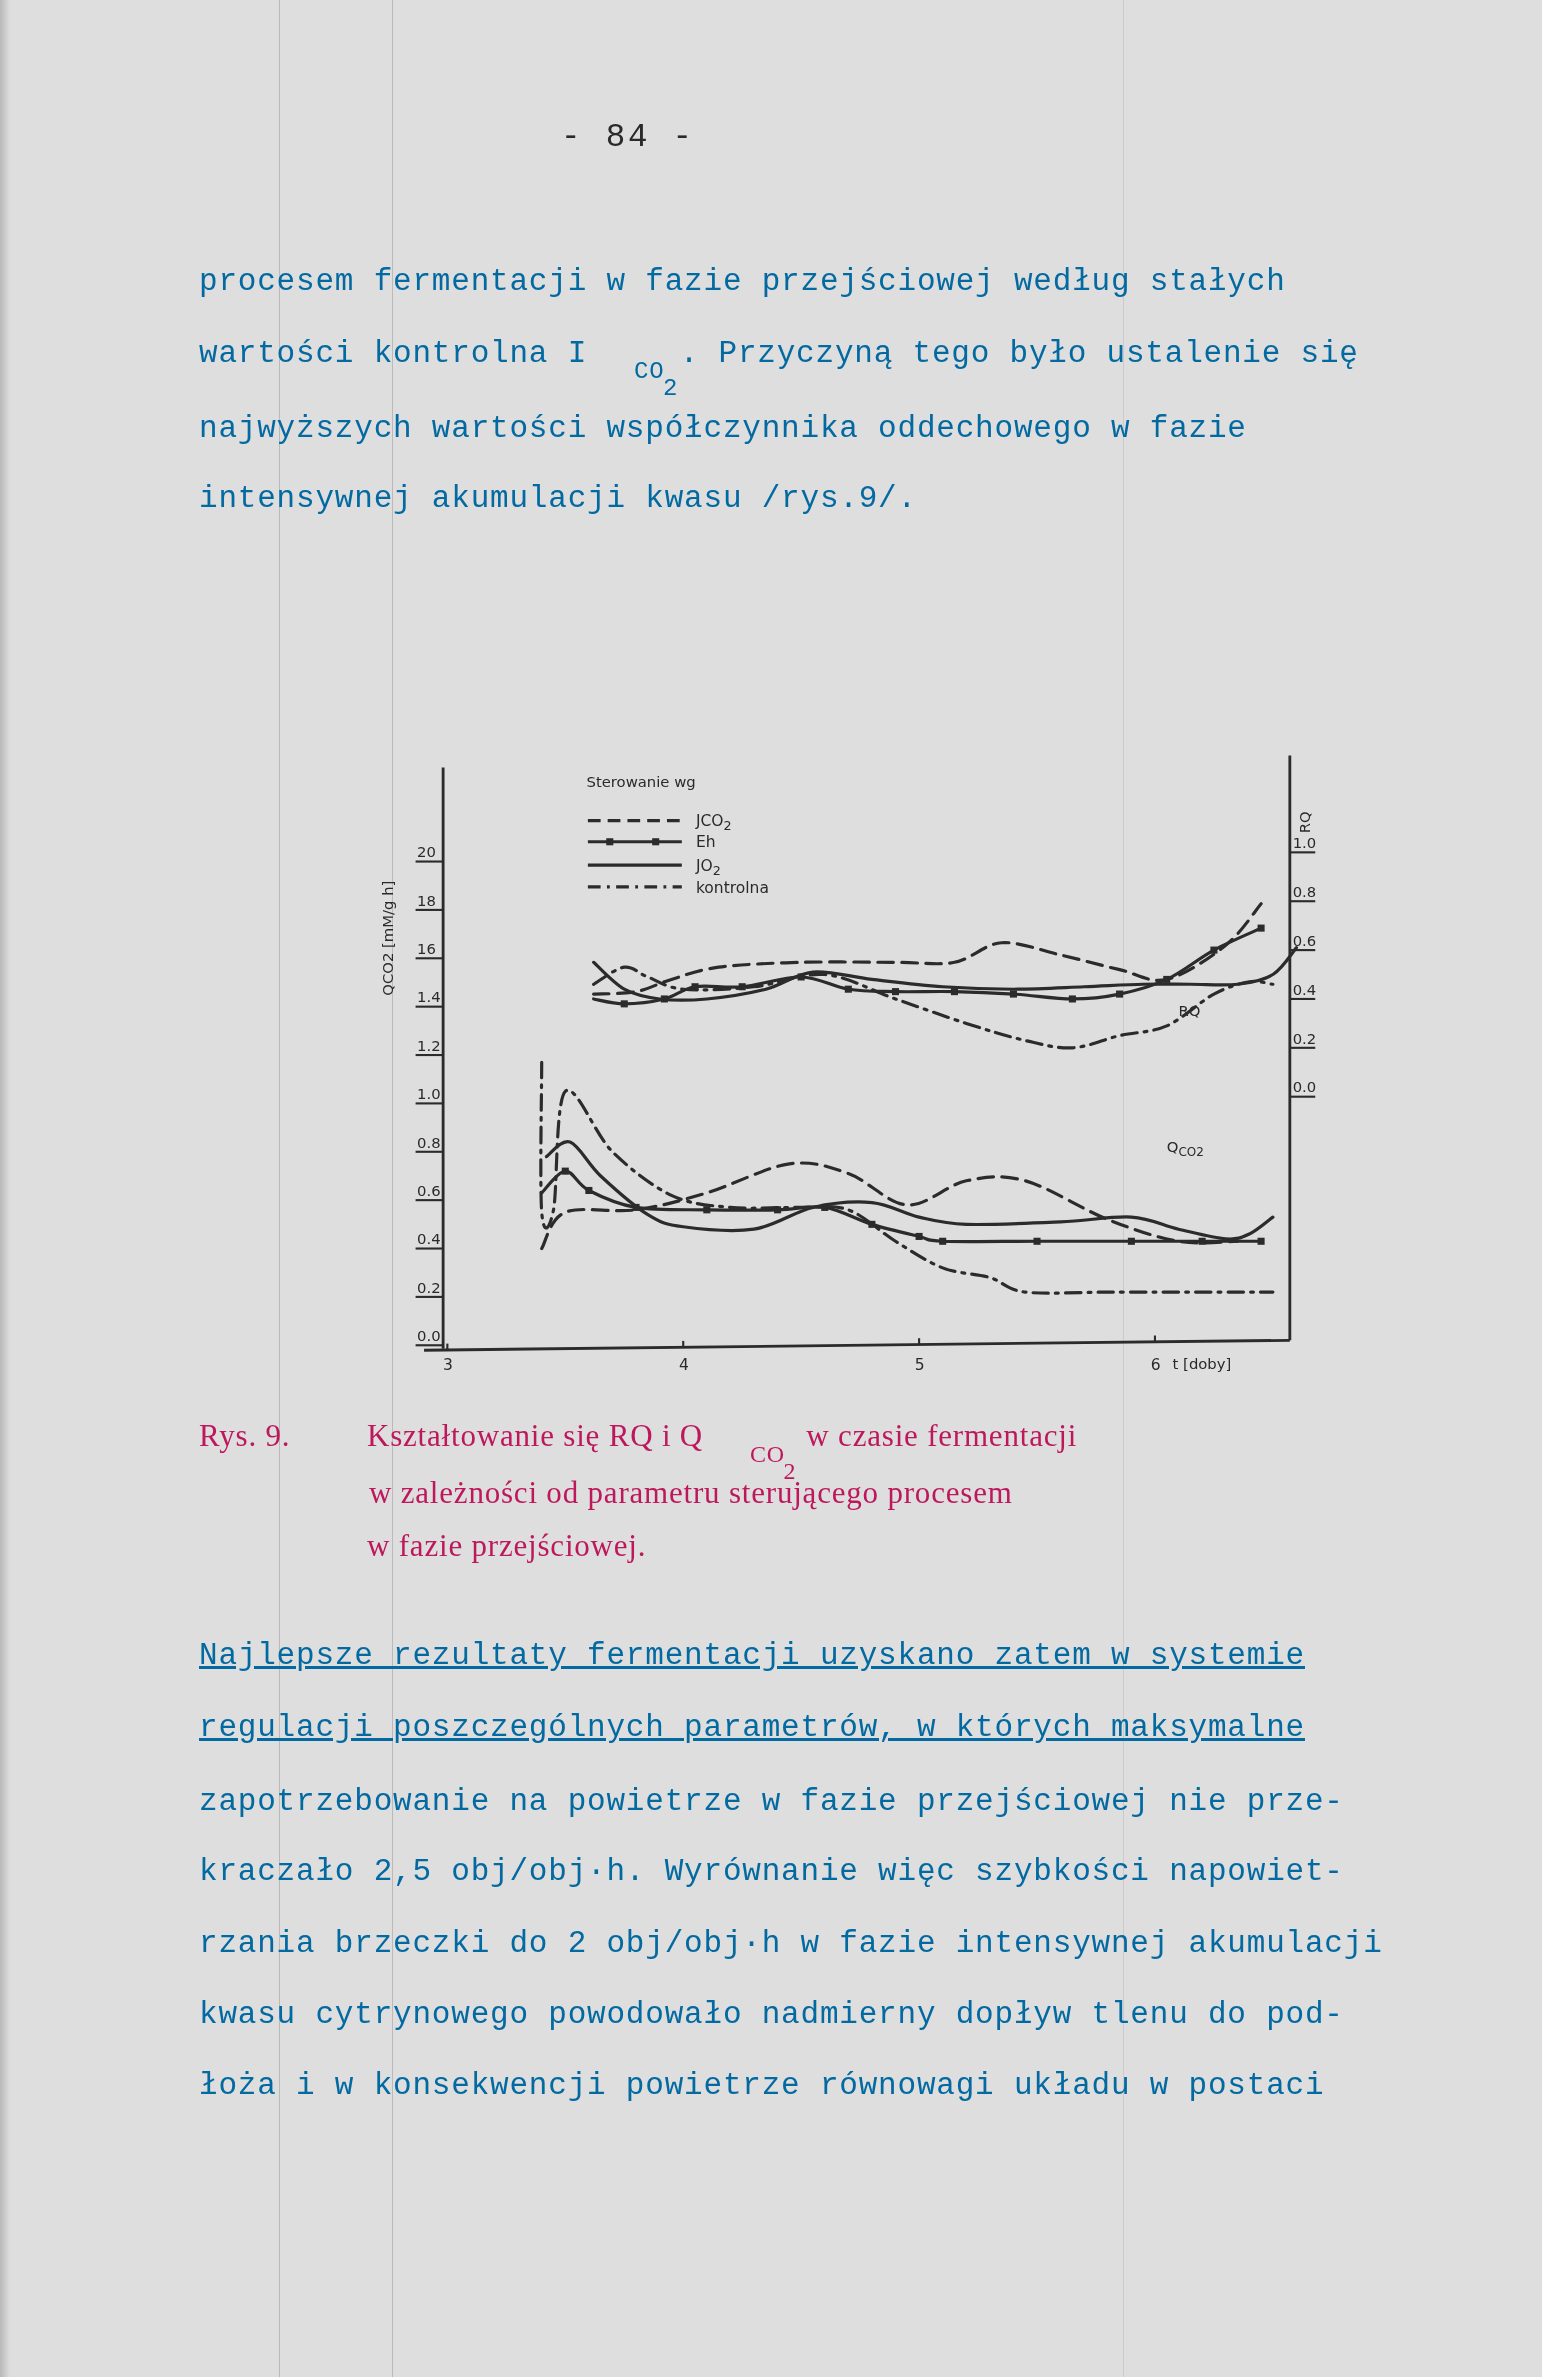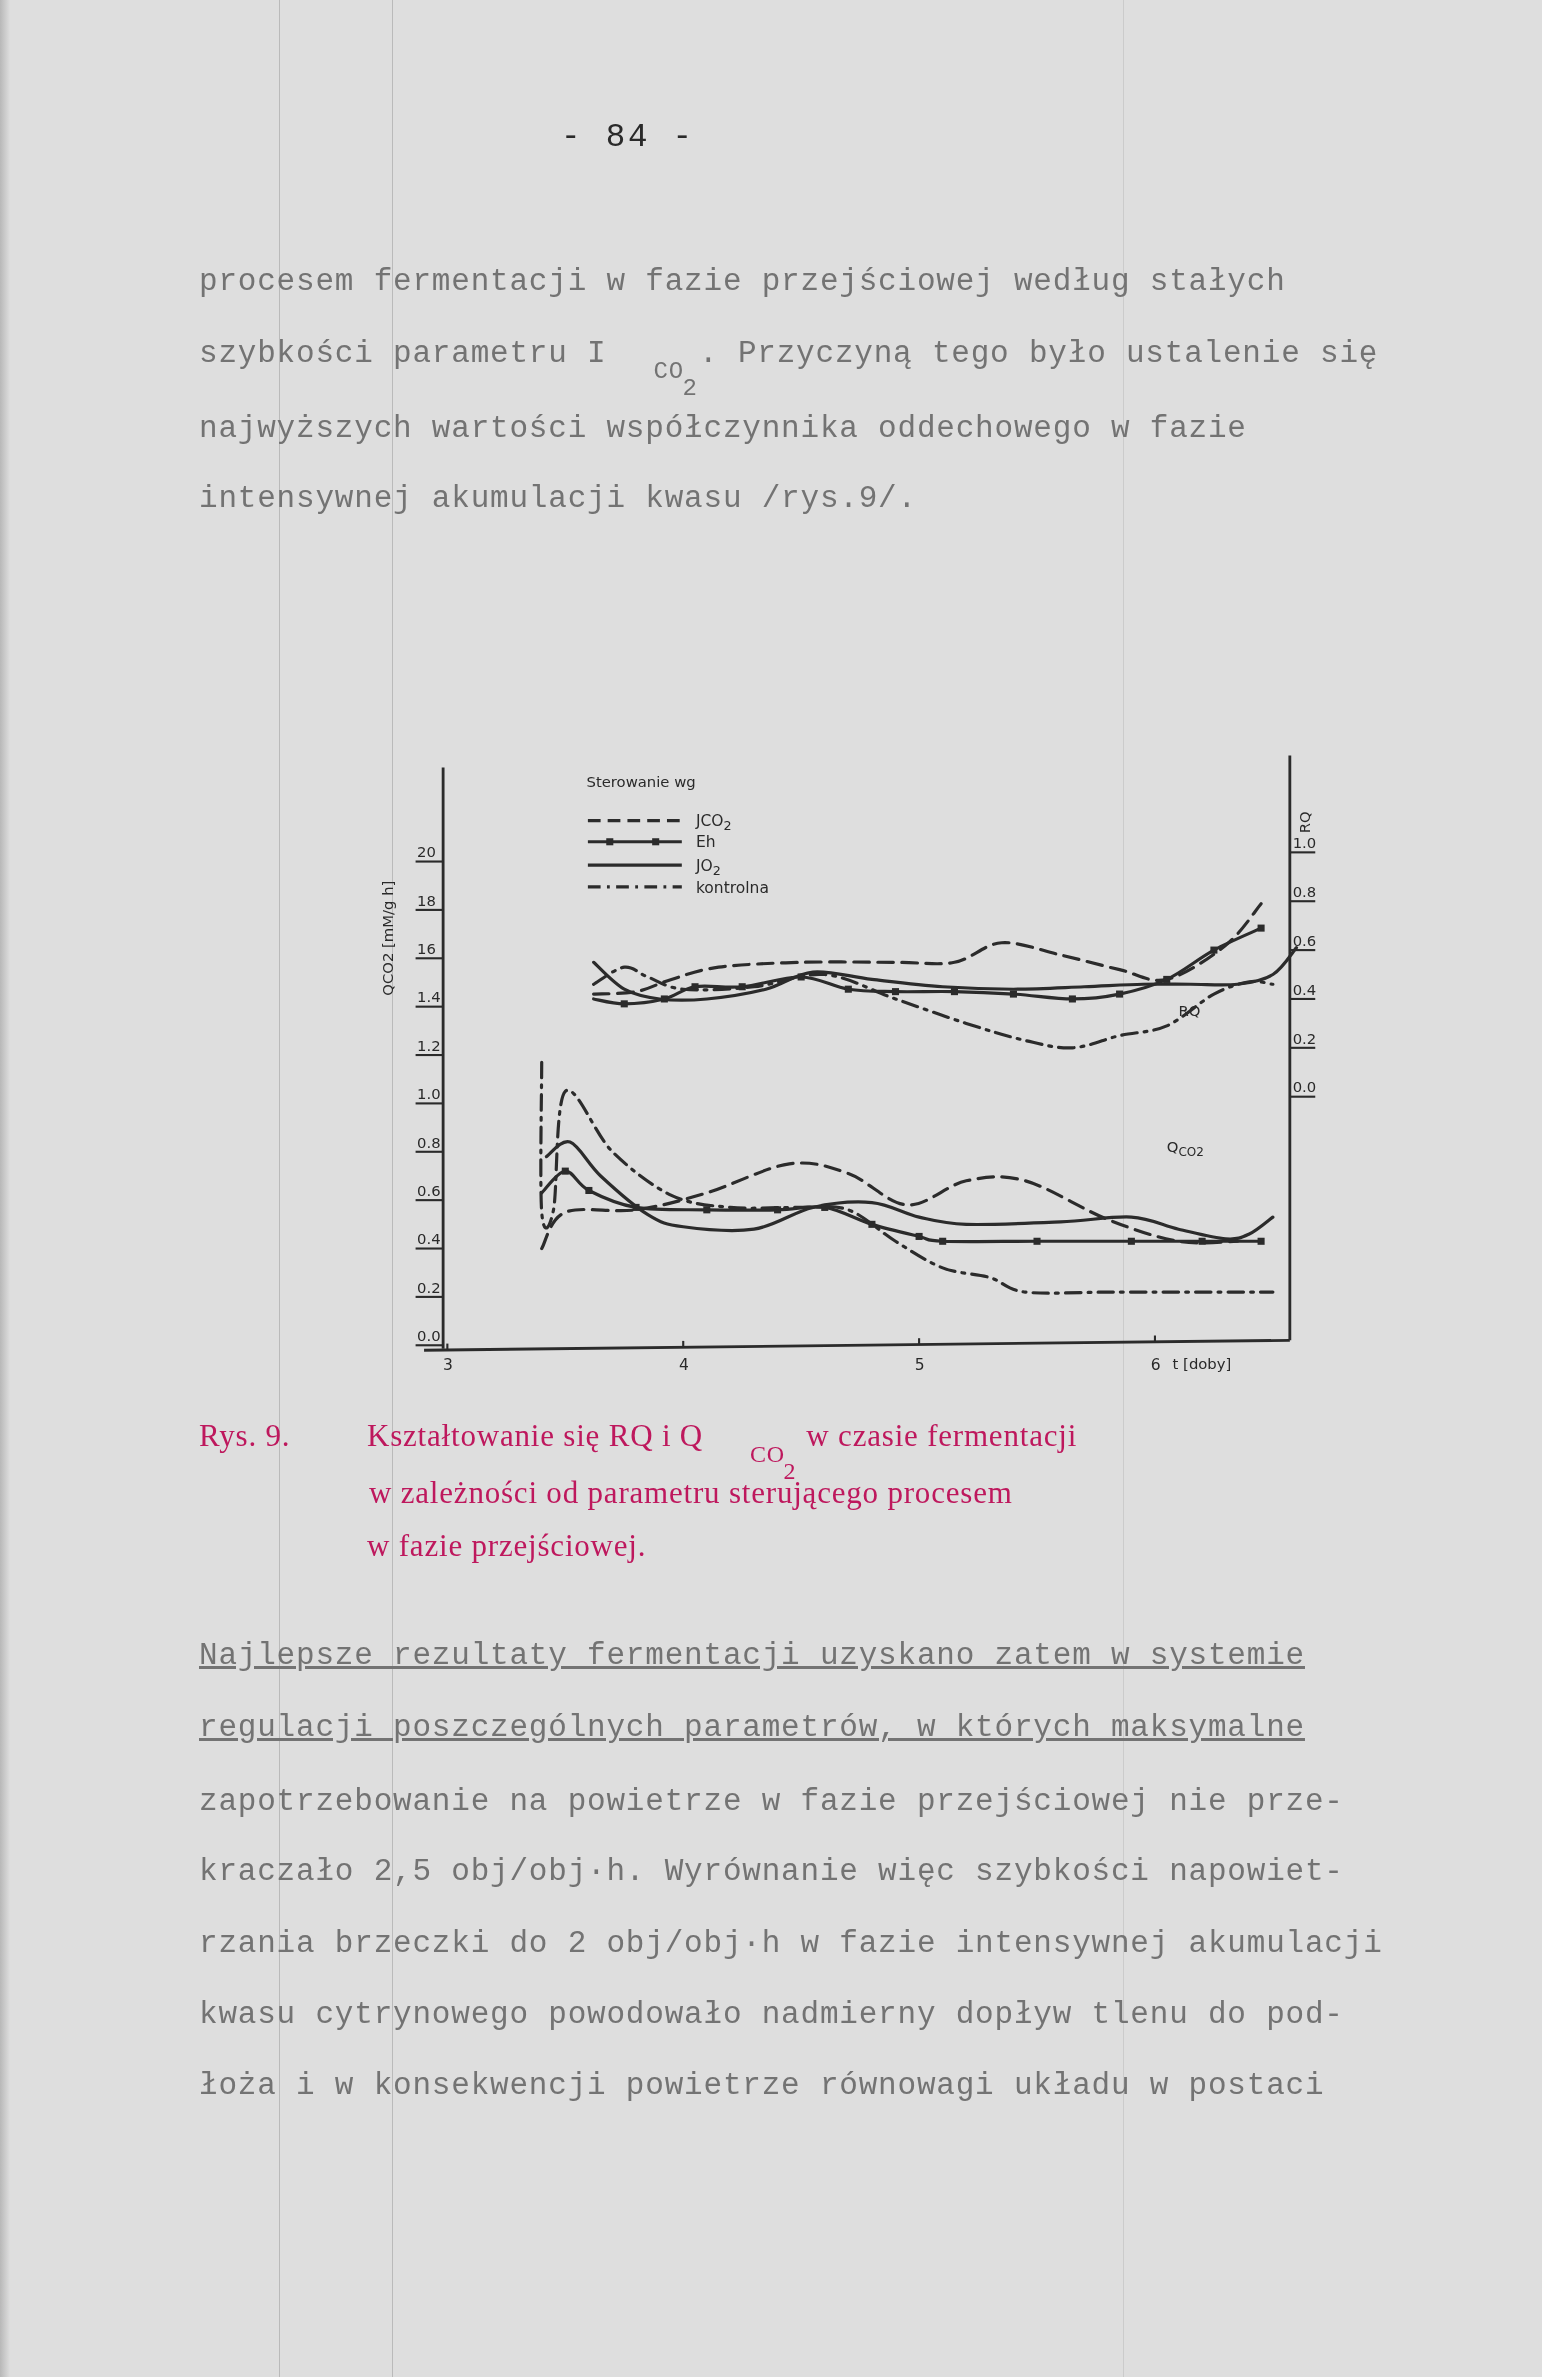--- a/index.html
+++ b/index.html
@@ -5,39 +5,39 @@
   html, body { margin: 0; padding: 0; }
   body {
     width: 1543px; height: 2377px; position: relative; overflow: hidden;
     background: #dedede;
     font-family: "Liberation Mono", "DejaVu Sans Mono", monospace;
     color: #2a2a2a;
   }
   .edge-shade { position: absolute; left: 0; top: 0; width: 10px; height: 2377px; background: linear-gradient(to right, #b8b8b8, #dedede); }
   .rule { position: absolute; top: 0; width: 0.7px; height: 2377px; background: rgba(120,120,120,0.35); }
   .page-number { position: absolute; top: 119px; left: 0; width: 1256px; text-align: center; font-size: 32.5px; letter-spacing: 2.8px; }
-  .typed { position: absolute; left: 199px; font-size: 31px; line-height: 37px; white-space: pre; letter-spacing: 0.8px; color: #737373; }
+  .typed { position: absolute; left: 199px; font-size: 31px; line-height: 37px; white-space: pre; letter-spacing: 0.8px; color: #0369a1; }
   .sub { font-size: 24px; position: relative; top: 15.5px; margin-left: 47px; }
   .sub2 { font-size: 24px; position: relative; top: 32.5px; left: -1.4px; }
   .caption-label { position: absolute; font-size: 31px; white-space: pre; letter-spacing: 0.8px; color: #be185d; font-family: Liberation Serif, serif; }
   svg#chart { position: absolute; left: 0; top: 0; width: 1543px; height: 2377px; overflow: visible; }
   svg text { font-family: "DejaVu Sans", sans-serif; fill: #2a2a2a; }
 </style>
 </head>
 <body>
 
 <div class="edge-shade"></div>
 <div class="rule" style="left:279px"></div>
 <div class="rule" style="left:392px"></div>
 <div class="rule" style="left:1123px; opacity:0.5"></div>
 
 <div class="page-number">- 84 -</div>
 
 <div class="typed" style="top:263px">procesem fermentacji w fazie przejściowej według stałych</div>
-<div class="typed" style="top:335px"><span>szybkości parametru I</span><span class="sub">CO</span><span class="sub2">2</span><span>. Przyczyną tego było ustalenie się</span></div>
+<div class="typed" style="top:335px"><span>wartości kontrolna I</span><span class="sub">CO</span><span class="sub2">2</span><span>. Przyczyną tego było ustalenie się</span></div>
 <div class="typed" style="top:410px">najwyższych wartości współczynnika oddechowego w fazie</div>
 <div class="typed" style="top:480px">intensywnej akumulacji kwasu /rys.9/.</div>
 
 <svg id="chart" xmlns="http://www.w3.org/2000/svg" viewBox="0 0 2184 3366" width="1543" height="2377">
   <g id="axes">
       <line x1="627" y1="1087" x2="627" y2="1910" stroke="#2b2b2b" stroke-width="4"></line>
       <line x1="600" y1="1912" x2="1826" y2="1898" stroke="#2b2b2b" stroke-width="4"></line>
       <line x1="1826" y1="1070" x2="1826" y2="1898" stroke="#2b2b2b" stroke-width="4"></line>
       <line x1="588" y1="1220" x2="627" y2="1220" stroke="#2b2b2b" stroke-width="3"></line>
       <text x="590" y="1214" font-size="21">20</text>

